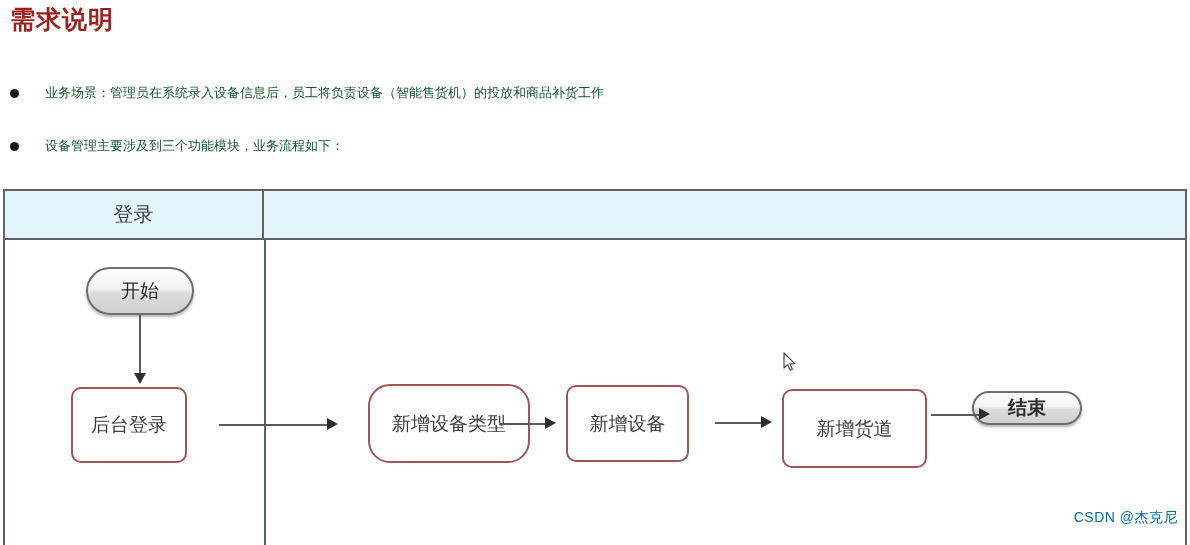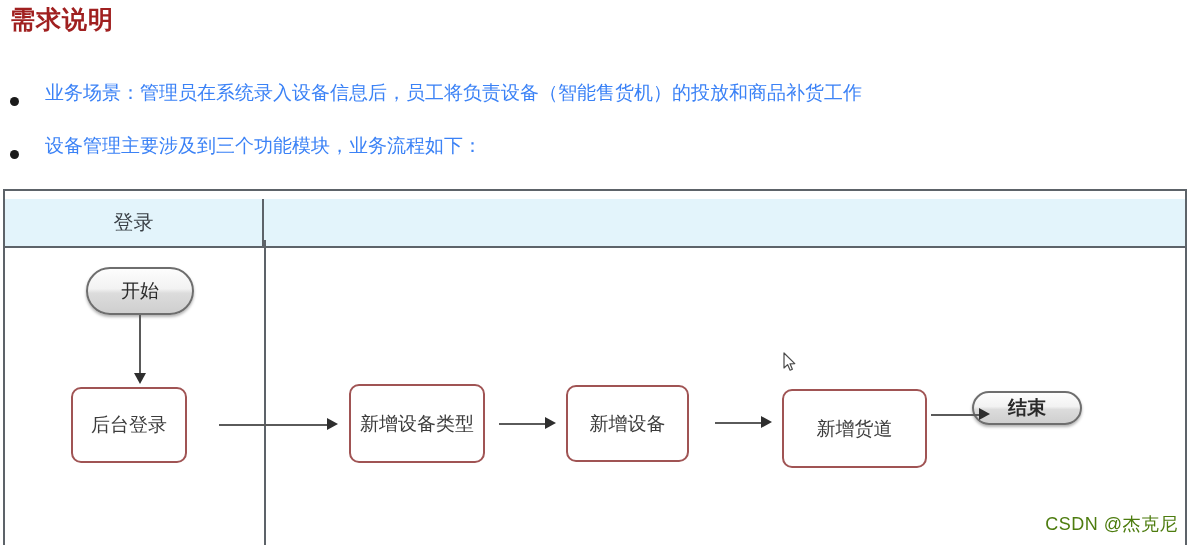--- a/index.html
+++ b/index.html
@@ -27,23 +27,23 @@
     color: #a02020;
     letter-spacing: 1px;
     line-height: 34px;
   }
 
   
   .bullet-row {
     position: absolute;
     left: 10px;
     display: flex;
-    align-items: flex-end;
-    font-size: 19px;
-    color: #3b82f6;
+    align-items: flex-start;
+    font-size: 13px;
+    color: #14532d;
     line-height: 26px;
     white-space: nowrap;
   }
   #bullet-0 { top: 80px; }
   #bullet-1 { top: 133px; }
   .bullet-dot {
     width: 9px;
     height: 9px;
     border-radius: 50%;
     background: #1a1a1a;
@@ -68,21 +68,20 @@
   #swimlane-header-row {
     position: absolute;
     left: 0;
     top: 0;
     right: 0;
     height: 49px;
     display: flex;
     background: #e3f4fb;
     border-bottom: 2px solid #5d6369;
     box-sizing: border-box;
-    margin-top: 8px;
   }
   .swimlane-header-cell {
     display: flex;
     align-items: center;
     justify-content: center;
     font-size: 20px;
     color: #3a4046;
     box-sizing: border-box;
     height: 100%;
   }
@@ -124,21 +123,21 @@
   
   .node-process {
     border: 2px solid #a05454;
     border-radius: 10px;
     background: #ffffff;
     color: #3c3c3c;
   }
 
   #node-start    { left: 86px;  top: 267px; width: 108px; height: 48px; }
   #node-login    { left: 71px;  top: 387px; width: 116px; height: 76px; }
-  #node-devtype  { left: 349px; top: 384px; width: 136px; height: 79px; }
+  #node-devtype  { left: 368px; top: 384px; width: 162px; height: 79px; border-radius: 22px; }
   #node-device   { left: 566px; top: 385px; width: 123px; height: 77px; }
   #node-channel  { left: 782px; top: 389px; width: 145px; height: 79px; }
   #node-end      { left: 972px;top: 391px; width: 110px; height: 34px; font-weight: bold; }
 
   
   .conn {
     position: absolute;
     background: #5a5a5a;
   }
   .conn-h { height: 2px; }
@@ -182,23 +181,23 @@
     top: 352px;
     width: 14px;
     height: 20px;
     pointer-events: none;
   }
 
   
   #watermark {
     position: absolute;
     right: 12px;
-    bottom: 9px;
-    font-size: 18px;
-    color: #4d7c0f;
+    bottom: 18px;
+    font-size: 14px;
+    color: #0369a1;
     letter-spacing: 0.5px;
     white-space: nowrap;
   }
 </style>
 </head>
 <body>
 
 <div id="page-title">需求说明</div>
 
 <div class="bullet-row" id="bullet-0">

